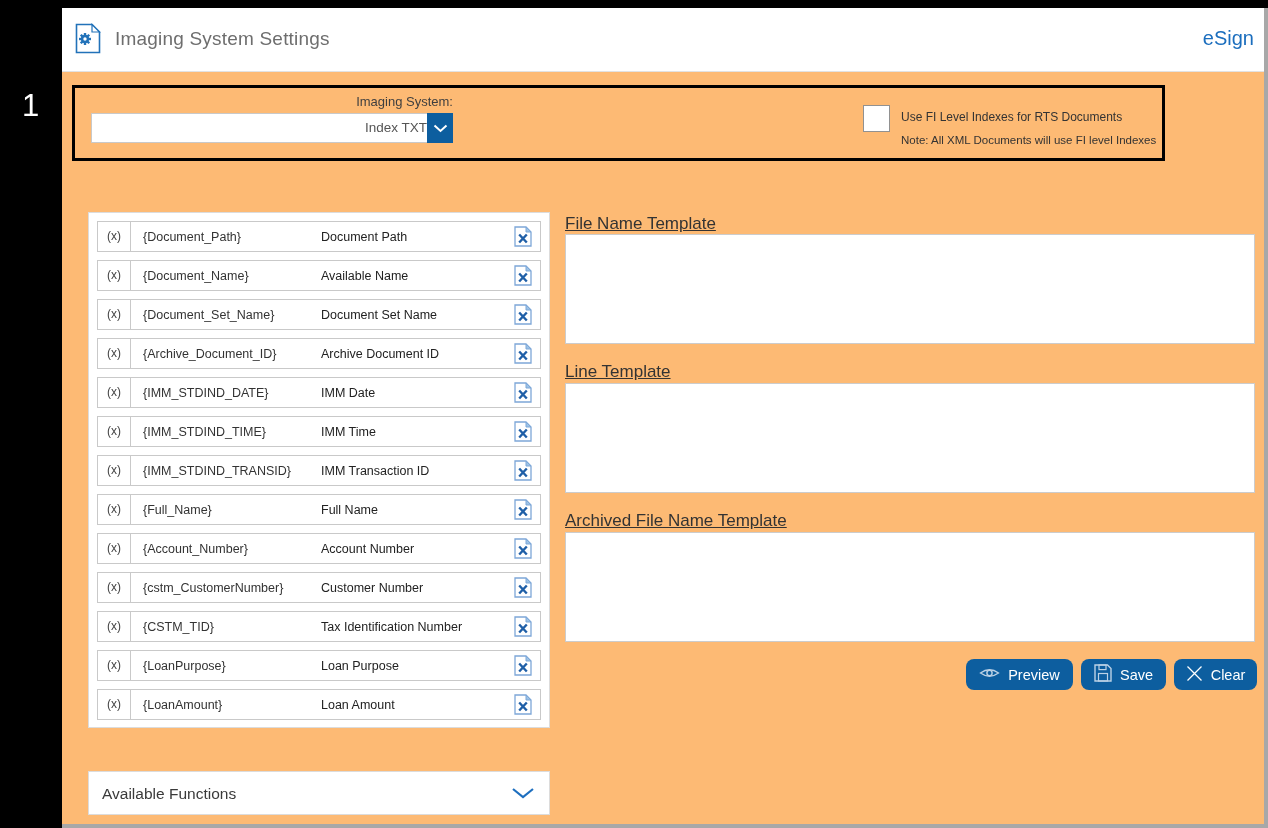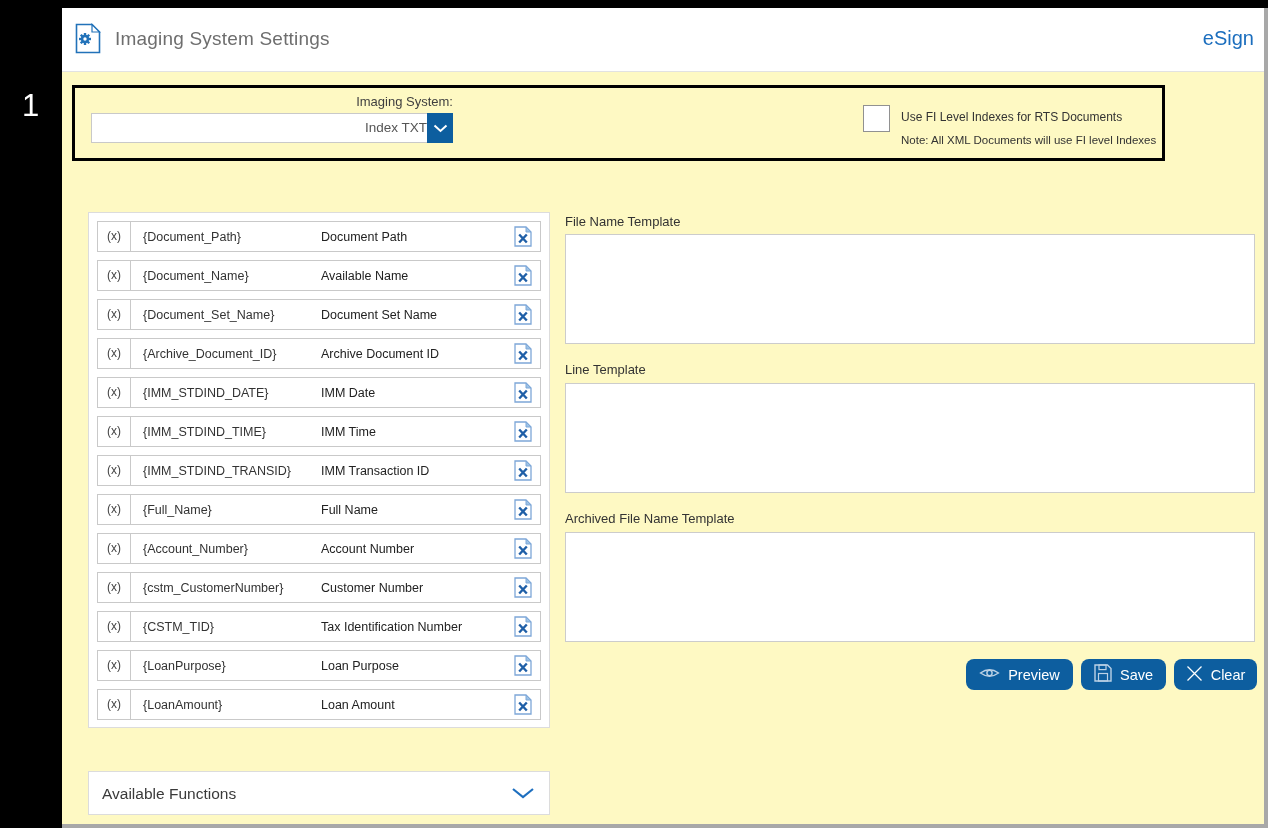--- a/index.html
+++ b/index.html
@@ -2,21 +2,21 @@
 <html><head>
 <meta charset="utf-8">
 <style>
   * { margin:0; padding:0; box-sizing:border-box; }
   body { font-family:"Liberation Sans","DejaVu Sans",sans-serif; }
   #frame { position:relative; width:1268px; height:828px; background:#000; overflow:hidden; }
   #edge-right { position:absolute; left:1264px; top:8px; width:4px; height:820px; background:#a8a8a8; }
   #edge-bottom { position:absolute; left:62px; top:824px; width:1202px; height:4px; background:#a8a8a8; }
   #callout-num { position:absolute; left:22px; top:88px; color:#fff; font-size:31px; font-weight:400; }
   #callout-line { position:absolute; left:48px; top:110px; width:28px; height:3px; background:#000; }
-  #page { position:absolute; left:62px; top:8px; width:1202px; height:816px; background:#fef9c3; }
+  #page { position:absolute; left:62px; top:8px; width:1202px; height:816px; background:#fdba74; }
 
   
   #header { position:absolute; left:0; top:0; width:100%; height:64px; background:#fff; border-bottom:1px solid #e2e2e2; }
   #header-icon { position:absolute; left:13px; top:15px; }
   #page-title { position:absolute; left:53px; top:20px; font-size:19px; color:#6e6e6e; letter-spacing:.2px; }
   #brand { position:absolute; right:10px; top:19px; font-size:20px; color:#1b6ebe; }
 
   
   #settings-box { position:absolute; left:10px; top:77px; width:1093px; height:76px; border:3px solid #000;text-align:right; }
   .field-label { font-size:13px; color:#3f3f3f; }
@@ -39,21 +39,21 @@
   #indexes-card .card-header { border-bottom:1px solid #cfcfcf; }
   #index-list { padding:8px 8px 7px 8px; }
   .index-row { display:flex; align-items:center; height:31px; border:1px solid #c9c9c9; background:#fff; margin-bottom:8px; }
   .index-row:last-child { margin-bottom:0; }
   .idx-prefix { width:33px; text-align:center; font-size:12px; color:#444; border-right:1px solid #c9c9c9; line-height:29px; align-self:stretch; }
   .idx-tag { margin-left:12px; width:178px; font-size:12.5px; color:#333; white-space:nowrap; }
   .idx-name { flex:1; font-size:12.5px; color:#222; white-space:nowrap; }
   .idx-icon { margin-right:8px; display:flex; cursor:pointer; }
 
   
-  .tpl-label { position:absolute; font-size:13px; color:#333; }
+  .tpl-label { position:absolute; font-size:17px; color:#333;text-decoration:underline; }
   .tpl-area { position:absolute; width:690px; height:110px; background:#fff; border:1px solid #ccc; resize:none; font-family:"Liberation Sans","DejaVu Sans",sans-serif; font-size:13px; color:#333; padding:6px 8px; outline:none; }
   #file-name-label { left:503px; top:206px; }
   #file-name-area { left:503px; top:226px; }
   #line-label { left:503px; top:354px; }
   #line-area { left:503px; top:375px; }
   #archived-label { left:503px; top:503px; }
   #archived-area { left:503px; top:524px; }
 
   .btn { position:absolute; top:651px; height:31px; background:#0d5e9f; color:#fff; border:none; border-radius:8px; font-family:"Liberation Sans","DejaVu Sans",sans-serif; font-size:14.5px; display:flex; align-items:center; justify-content:center; gap:8px; cursor:pointer; }
   #preview-btn { left:904px; width:107px; }

